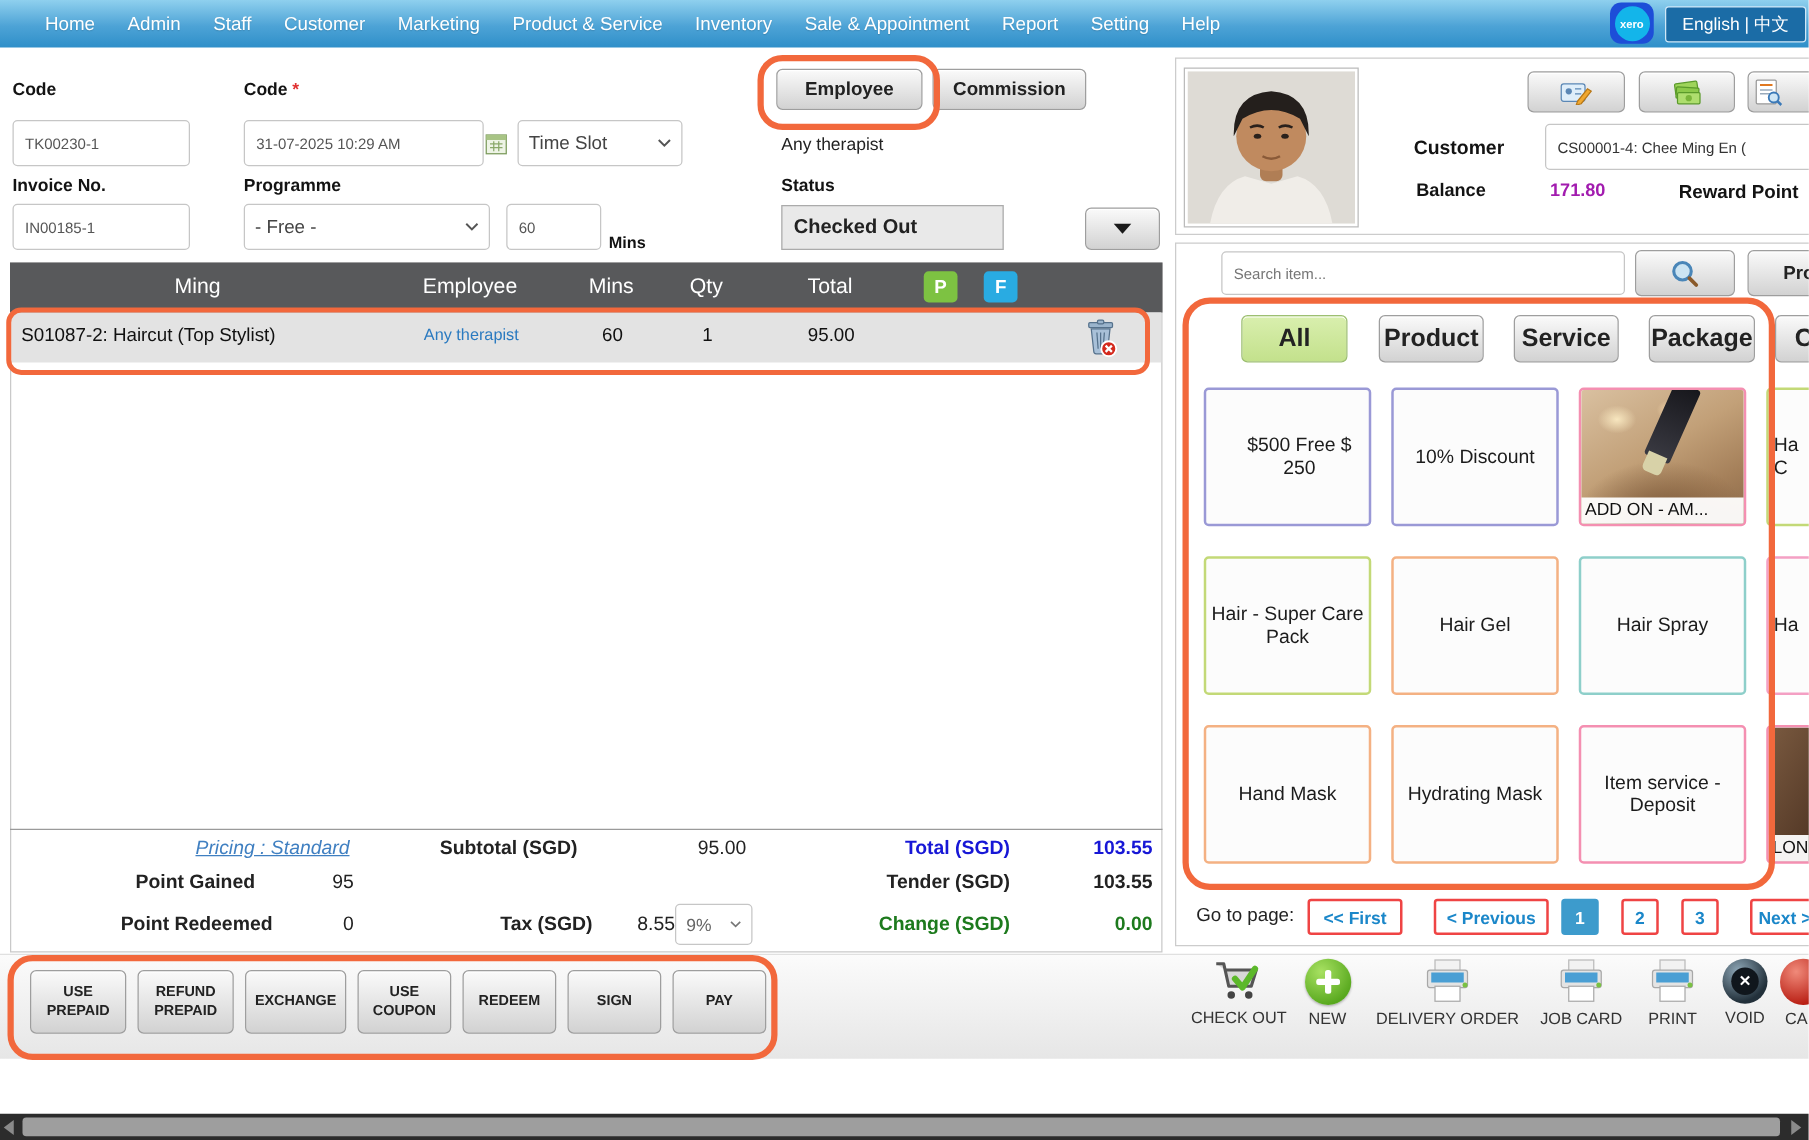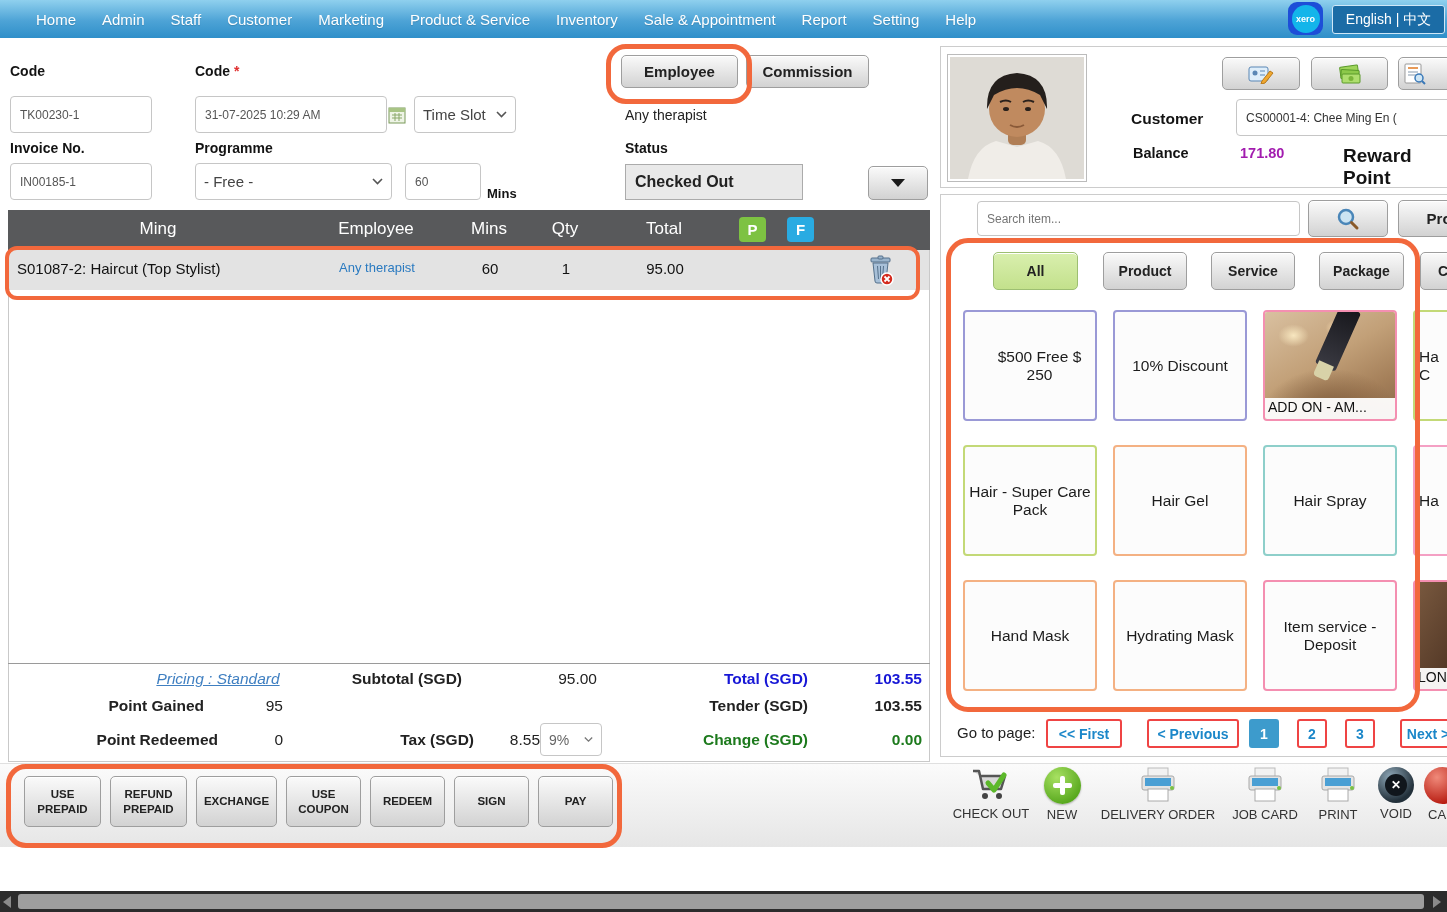--- a/index.html
+++ b/index.html
@@ -51,21 +51,21 @@
          background:linear-gradient(#fbfbfb,#e6e6e6);border-top:1px solid #e0e0e0;}
   .act-row{position:absolute;left:24px;top:776px;display:flex;gap:9px;}
   .act-btn{height:51px;font-size:11.5px;line-height:1.25;text-align:center;padding:2px 4px;white-space:pre-line;}
   
   .panel{position:absolute;background:#fff;border:1px solid #ccc;box-sizing:border-box;}
   .photo{position:absolute;left:947px;top:54px;width:140px;height:128px;background:#fff;border:1px solid #bbb;
          padding:2px;box-sizing:border-box;}
   .icon-btn{position:absolute;height:33px;}
   .grnbold{color:#a21caf;font-weight:bold;}
   
-  .cat-btn{position:absolute;top:252px;height:38px;font-size:14px;}
+  .cat-btn{position:absolute;top:252px;height:38px;font-size:20px;}
   .cat-all{background:linear-gradient(#d9efae,#c3e18c);border-color:#9dbf72;}
   .tile{position:absolute;width:134px;height:111px;background:#fcfcfc;border:2px solid #999;border-radius:4px;
         display:flex;align-items:center;justify-content:center;text-align:center;font-size:15.5px;color:#1c1c1c;
         padding:4px;box-sizing:border-box;white-space:pre-line;cursor:pointer;}
   .tile.lefttxt{justify-content:flex-start;text-align:left;align-items:center;}
   .tile-img{position:absolute;left:0;top:0;right:0;bottom:0;}
   .tile-cap{position:absolute;left:0;right:0;bottom:0;height:21px;background:rgba(255,255,255,.94);
             font-size:14px;color:#111;text-align:left;padding:1px 3px;box-sizing:border-box;white-space:nowrap;overflow:hidden;}
   .img-color{background:
      radial-gradient(22px 16px at 22% 22%, rgba(255,240,200,.85), rgba(255,240,200,0) 70%),
@@ -134,21 +134,21 @@
 </div>
 <input class="inp" style="left: 195px; top: 96px; width: 192px; height: 37px;" value="31-07-2025 10:29 AM">
 <svg class="abs" style="left:388px;top:106px;" width="18" height="18" viewBox="0 0 18 18">
   <rect x="1" y="2" width="16" height="15" fill="#eef4e6" stroke="#7a9a5a"></rect>
   <rect x="1" y="2" width="16" height="4" fill="#a8c485"></rect>
   <line x1="4" y1="9" x2="14" y2="9" stroke="#8aa86a"></line>
     <line x1="4" y1="12" x2="14" y2="12" stroke="#8aa86a"></line>
   <line x1="7" y1="7" x2="7" y2="15" stroke="#8aa86a"></line>
     <line x1="11" y1="7" x2="11" y2="15" stroke="#8aa86a"></line>
 </svg>
-<div class="dselect" style="left:414px;top:96px;width:102px;height:37px;">
+<div class="dselect" style="left:414px;top:96px;width:132px;height:37px;">
   <span>Time Slot</span>
   <svg class="chev" viewBox="0 0 11 7">
       <polyline points="1,1 5.5,5.5 10,1" fill="none" stroke="#555" stroke-width="1.6"></polyline>
     </svg>
 </div>
 
 <div class="lbl" style="left:10px;top:140px;">Invoice No.</div>
 <input class="inp" style="left: 10px; top: 163px; width: 142px; height: 37px;" value="IN00185-1">
 
 <div class="lbl" style="left:195px;top:140px;">Programme</div>
@@ -282,21 +282,21 @@
     <line x1="5" y1="9" x2="15" y2="9" stroke="#9ab" stroke-width="1.2"></line>
     <line x1="5" y1="12" x2="15" y2="12" stroke="#9ab" stroke-width="1.2"></line>
     <circle cx="16" cy="15" r="4" fill="#cfe6f5" stroke="#3a79b8" stroke-width="1.5"></circle>
     <line x1="19" y1="18" x2="22" y2="21" stroke="#3a79b8" stroke-width="2"></line>
   </svg>
 </div>
 <div class="lbl" style="left:1131px;top:110px;font-size:15.5px;">Customer</div>
 <input class="inp" style="left: 1236px; top: 99px; width: 230px; height: 37px; color: rgb(51, 51, 51);" value="CS00001-4: Chee Ming En (">
 <div class="lbl" style="left:1133px;top:145px;font-size:14.5px;">Balance</div>
 <div class="abs grnbold" style="left:1240px;top:145px;font-size:14.5px;">171.80</div>
-<div class="lbl" style="left:1343px;top:145px;font-size:19px;">Reward Point</div>
+<div class="lbl" style="left:1343px;top:145px;font-size:15px;">Reward Point</div>
 
 <div class="panel" style="left:940px;top:194px;width:520px;height:563px;"></div>
 <input class="inp" style="left: 977px; top: 201px; width: 323px; height: 35px;" placeholder="Search item...">
 <div class="btn-gray" style="position:absolute;left:1308px;top:200px;width:80px;height:37px;">
   <svg width="24" height="24" viewBox="0 0 24 24">
     <circle cx="10" cy="10" r="7" fill="#cce4f2" stroke="#4a86b8" stroke-width="2.5"></circle>
     <line x1="15.5" y1="15.5" x2="21" y2="21" stroke="#8a5a2a" stroke-width="3" stroke-linecap="round"></line>
   </svg>
 </div>
 <div class="btn-gray" style="position:absolute;left:1398px;top:200px;width:88px;height:37px;font-size:15px;">Pror</div>

